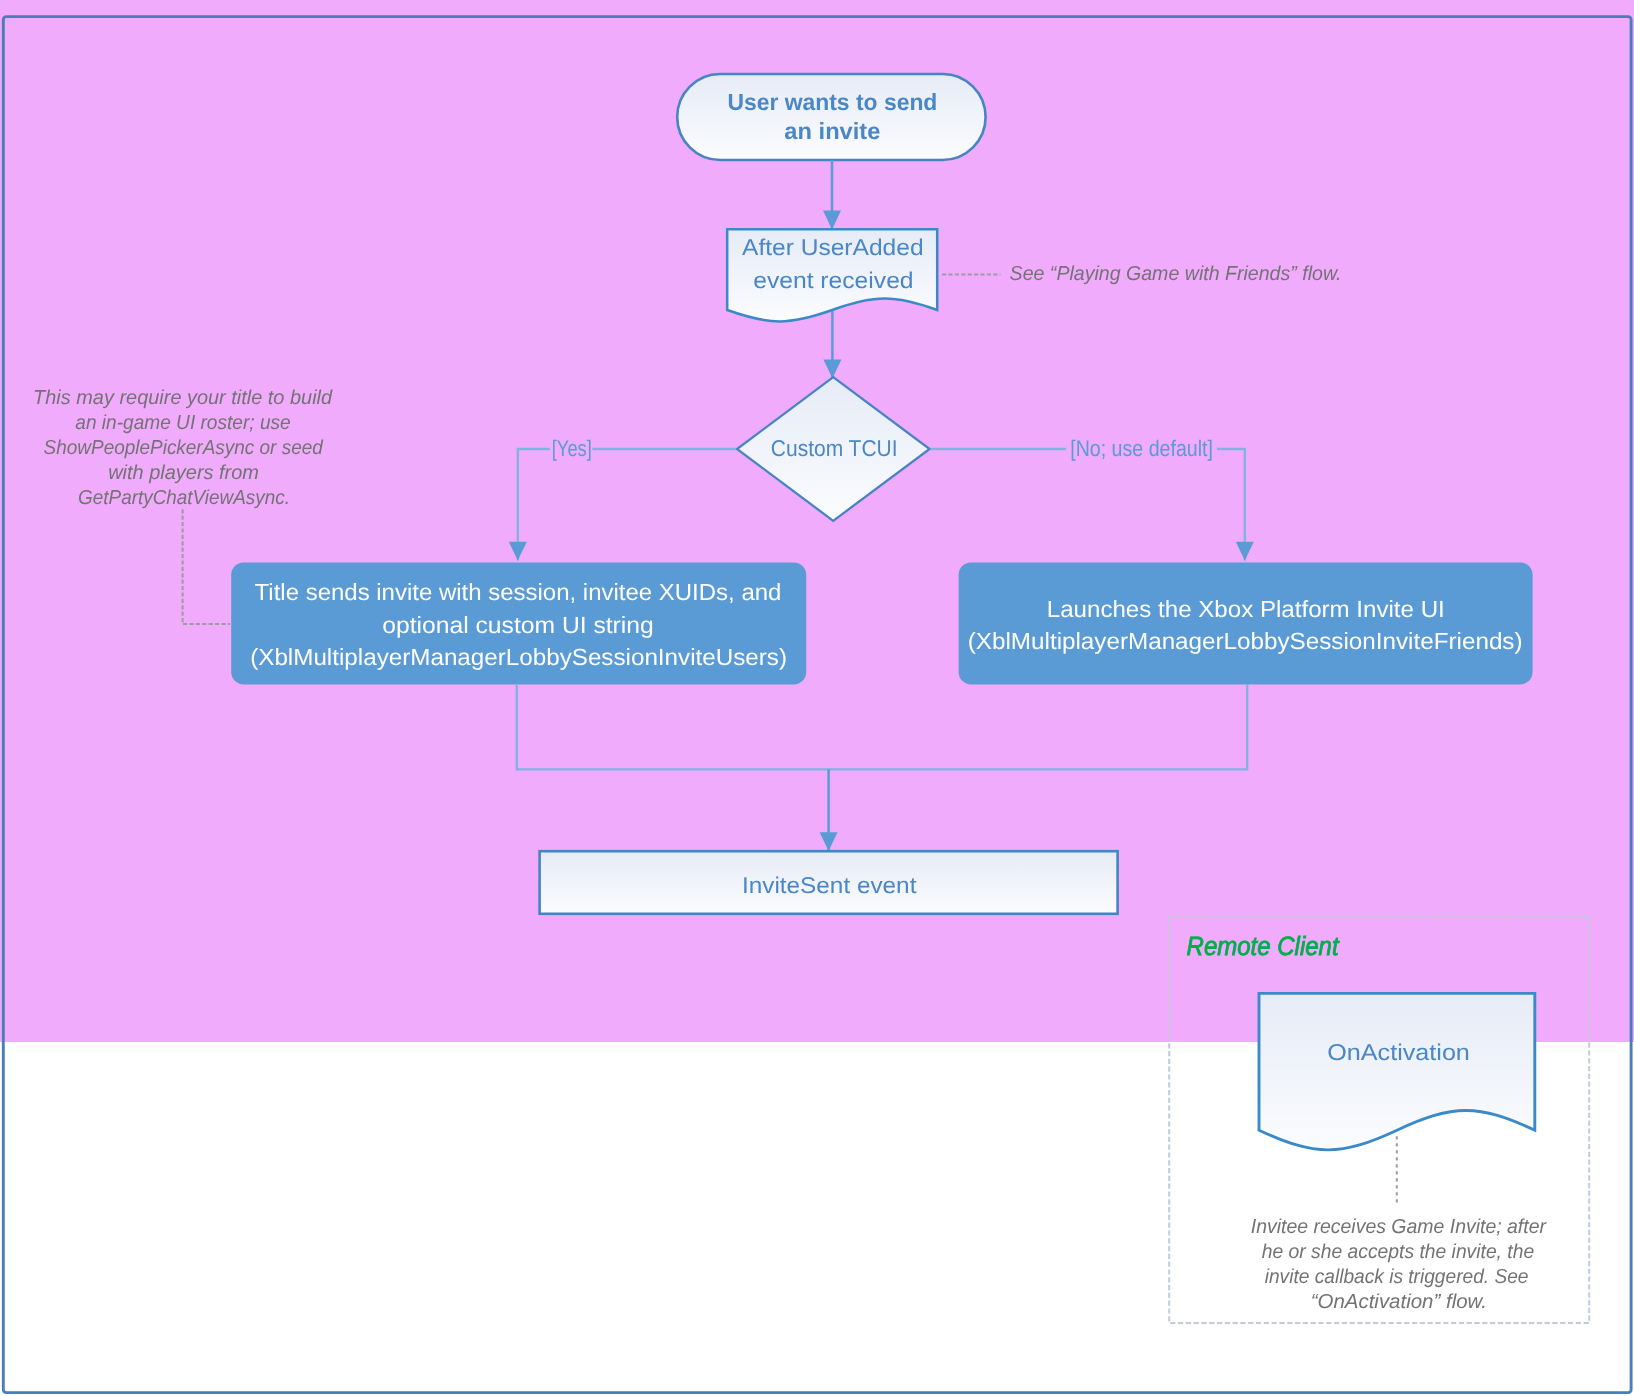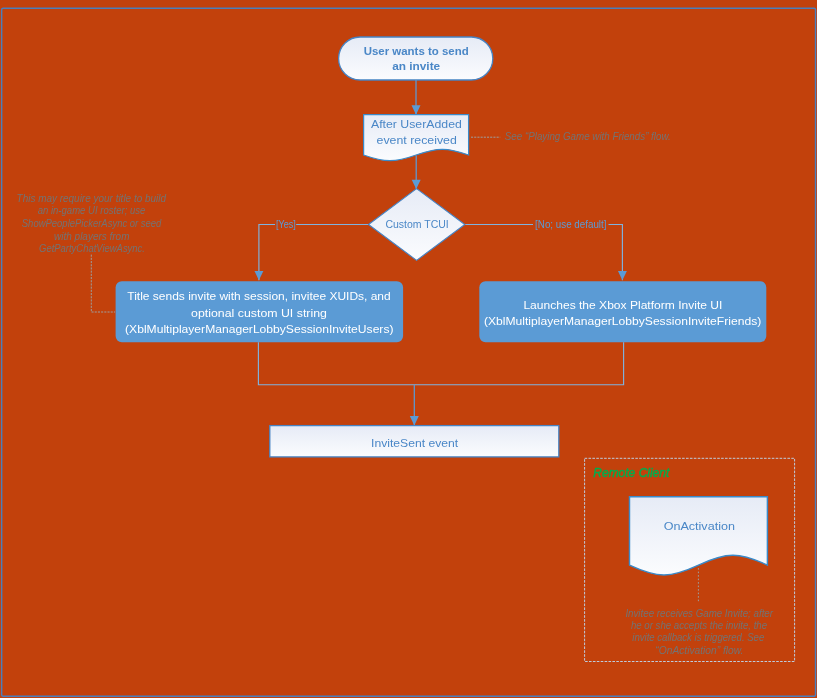--- a/index.html
+++ b/index.html
@@ -1,17 +1,17 @@
 <!DOCTYPE html>
 <html><head>
 <meta charset="utf-8">
 <style>
   html,body{margin:0;padding:0;background:#ffffff;}
   body{width:817px;height:698px;font-family:"Liberation Sans",sans-serif;overflow:hidden;}
-  #page{position:relative;width:817px;height:698px;background:#c2410c;}
+  #page{position:relative;width:817px;height:521px;background:#f0abfc;}
   #flow{position:absolute;left:0;top:0;}
   .nd-title{font-family:"Liberation Sans",sans-serif;font-weight:bold;font-size:11.7px;fill:#4A87C7;}
   .nd-blue{font-family:"Liberation Sans",sans-serif;font-size:11.4px;fill:#4A87C7;}
   .nd-white{font-family:"Liberation Sans",sans-serif;font-size:11.7px;fill:#FFFFFF;}
   .nd-edge{font-family:"Liberation Sans",sans-serif;font-size:11.3px;fill:#5B9BD5;}
   .nd-note{font-family:"Liberation Sans",sans-serif;font-style:italic;font-size:10.1px;fill:#737373;}
   .nd-group{font-family:"Liberation Sans",sans-serif;font-style:italic;font-weight:normal;font-size:13.2px;fill:#00AE4D;stroke:#00AE4D;stroke-width:0.42px;paint-order:stroke fill;}
 </style>
 </head>
 <body>

